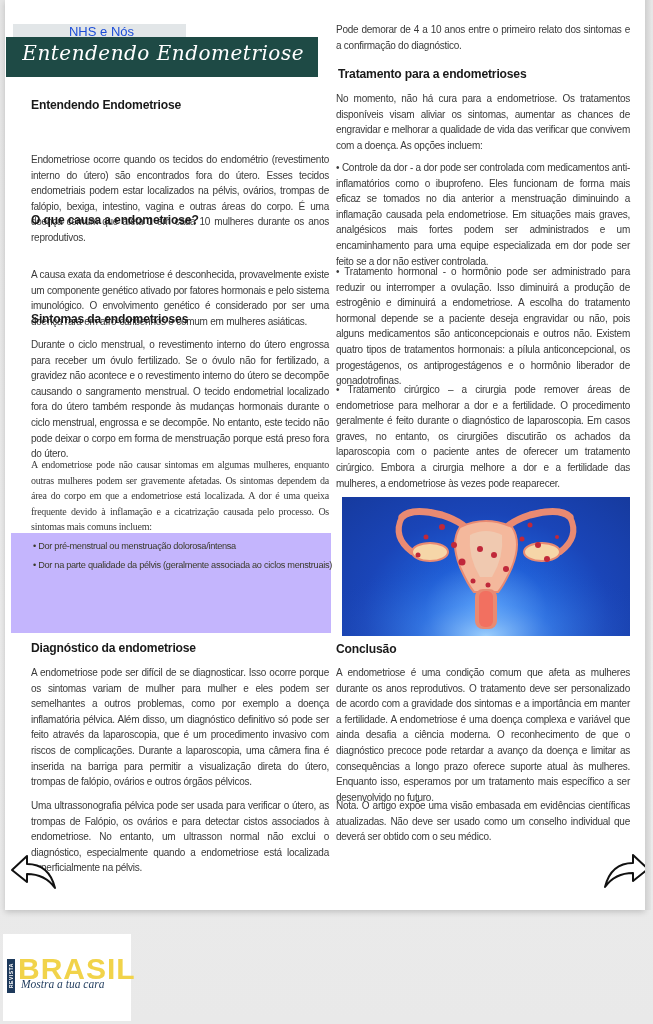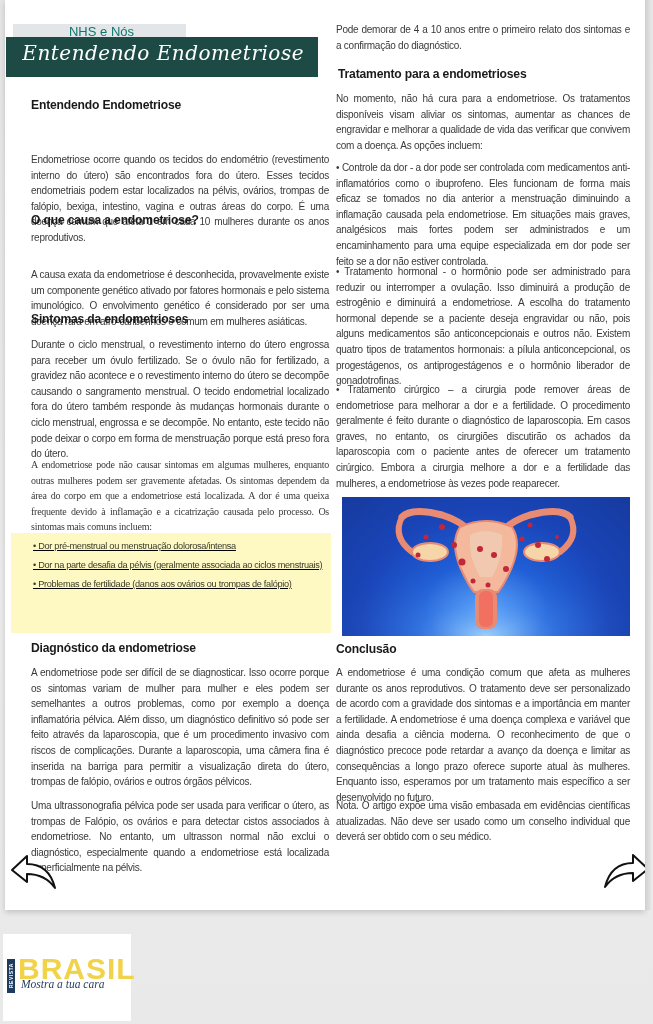--- a/index.html
+++ b/index.html
@@ -17,21 +17,21 @@
   .page::after {
     content:""; position:absolute; right:-6px; top:0; width:6px; height:910px;
     background:linear-gradient(90deg,#d0d0d0,#e4e4e4);
   }
   .col { position:absolute; top:0; }
   .col-left { left:26px; width:298px; }
   .col-right { left:331px; width:294px; }
 
   .kicker {
     position:absolute; left:8px; top:24px; width:173px; height:14px;
-    background:#e2e6e8; color:#0f766e; font-family:"Liberation Sans",sans-serif;
+    background:#e2e6e8; color:#1d4ed8; font-family:"Liberation Sans",sans-serif;
     font-size:13px; line-height:15px; text-align:center; padding-left:4px; box-sizing:border-box;
   }
   .banner {
     position:absolute; left:1px; top:37px; width:312px; height:40px;
     background:#1e4a45;
   }
   .banner-title {
     position:absolute; right:14px; top:4px; color:#fff;
     font-family:"DejaVu Serif",serif; font-style:italic;
     font-size:20px; letter-spacing:0.5px; white-space:nowrap;
@@ -45,22 +45,21 @@
   }
   p.body {
     margin:0; font-family:"Liberation Sans",sans-serif;
     font-size:10px; line-height:15.6px; color:#3a3a3a; text-align:justify;
     letter-spacing:-0.25px;
   }
   .abs { position:absolute; }
 
   .highlight {
     position:absolute; left:-20px; width:320px; top:533px; height:100px;
-    background:#fef9c3;
-    text-decoration:underline;
+    background:#c4b5fd;
   }
   .highlight ul { list-style:none; margin:0; padding:4px 0 0 22px; }
   .highlight li {
     font-family:"Liberation Sans",sans-serif; font-size:9.2px; line-height:19px;
     color:#3a3a2a; white-space:nowrap; letter-spacing:-0.3px;
   }
 
   .hero {
     position:absolute; left:6px; top:497px; width:288px; height:139px;
     background: radial-gradient(ellipse at 50% 80%, #5fa8ff 0%, #1f5fd8 30%, #1a45b8 60%, #163a9e 100%);
@@ -109,22 +108,21 @@
     <h2 class="abs" style="top:212px;">O que causa a endometriose?</h2>
     <p class="body abs" style="top:239px; width:298px;margin-top:28px;">A causa exata da endometriose é desconhecida, provavelmente existe um componente genético ativado por fatores hormonais e pelo sistema imunológico. O envolvimento genético é considerado por ser uma doença rara em afro-caribenhos e comum em mulheres asiáticas.</p>
 
     <h2 class="abs" style="top:311px;">Sintomas da endometrioses</h2>
     <p class="body abs" style="top:337px; width:298px;">Durante o ciclo menstrual, o revestimento interno do útero engrossa para receber um óvulo fertilizado. Se o óvulo não for fertilizado, a gravidez não acontece e o revestimento interno do útero se decompõe causando o sangramento menstrual. O tecido endometrial localizado fora do útero também responde às mudanças hormonais durante o ciclo menstrual, engrossa e se decompõe. No entanto, este tecido não pode deixar o corpo em forma de menstruação porque está preso fora do útero.</p>
     <p class="body abs" style="top:457px; width:298px;font-family:Liberation Serif, serif;">A endometriose pode não causar sintomas em algumas mulheres, enquanto outras mulheres podem ser gravemente afetadas. Os sintomas dependem da área do corpo em que a endometriose está localizada. A dor é uma queixa frequente devido à inflamação e a cicatrização causada pelo processo. Os sintomas mais comuns incluem:</p>
 
     <div class="highlight">
       <ul>
         <li>• Dor pré-menstrual ou menstruação dolorosa/intensa</li>
-        <li>• Dor na parte desafia da pélvis (geralmente associada ao ciclos menstruais)</li>
-        <li>• Problemas de fertilidade (danos aos ovários ou trompas de falópio)</li>
+        <li>• Dor na parte qualidade da pélvis (geralmente associada ao ciclos menstruais)</li>
       </ul>
     </div>
 
     <h2 class="abs" style="top:640px;">Diagnóstico da endometriose</h2>
     <p class="body abs" style="top:665px; width:298px;">A endometriose pode ser difícil de se diagnosticar. Isso ocorre porque os sintomas variam de mulher para mulher e eles podem ser semelhantes a outros problemas, como por exemplo a doença inflamatória pélvica. Além disso, um diagnóstico definitivo só pode ser feito através da laparoscopia, que é um procedimento invasivo com riscos de complicações. Durante a laparoscopia, uma câmera fina é inserida na barriga para permitir a visualização direta do útero, trompas de falópio, ovários e outros órgãos pélvicos.</p>
     <p class="body abs" style="top:798px; width:298px;">Uma ultrassonografia pélvica pode ser usada para verificar o útero, as trompas de Falópio, os ovários e para detectar cistos associados à endometriose. No entanto, um ultrasson normal não exclui o diagnóstico, especialmente quando a endometriose está localizada superficialmente na pélvis.</p>
   </div>
 
   <div class="col col-right">
     <p class="body abs" style="top:22px; width:294px;">Pode demorar de 4 a 10 anos entre o primeiro relato dos sintomas e a confirmação do diagnóstico.</p>

